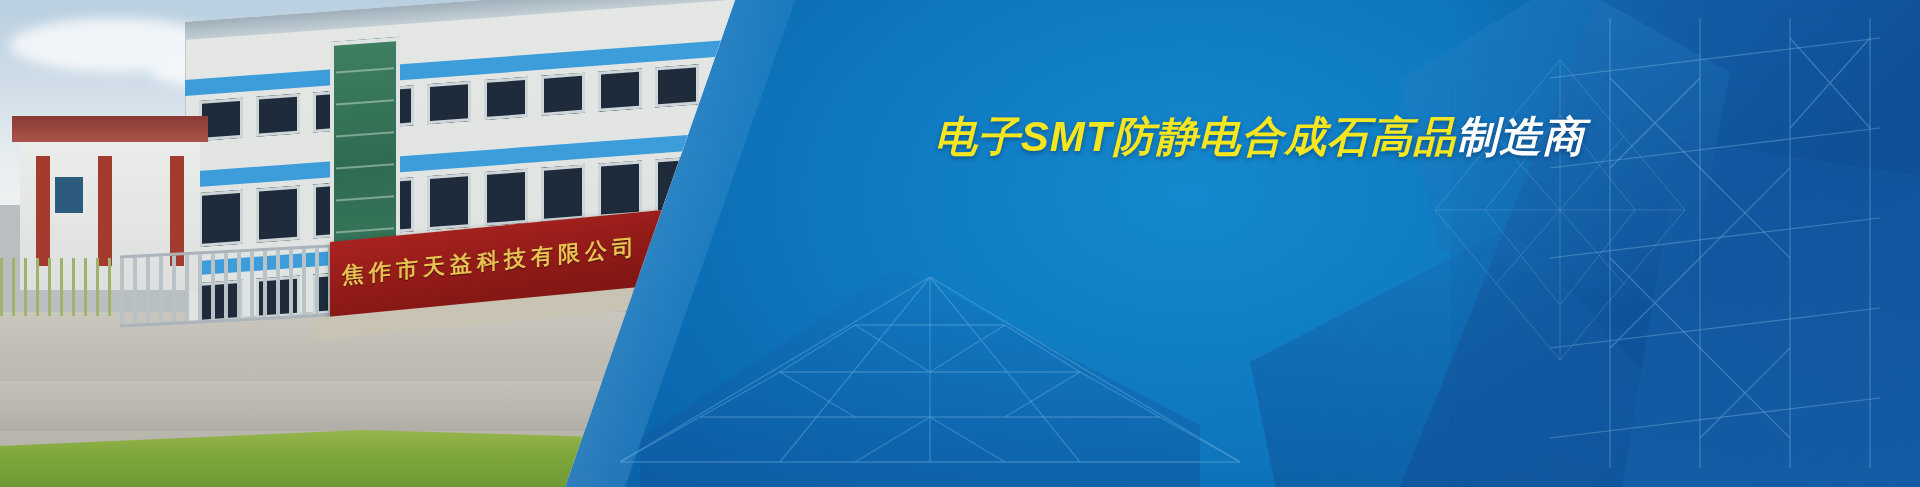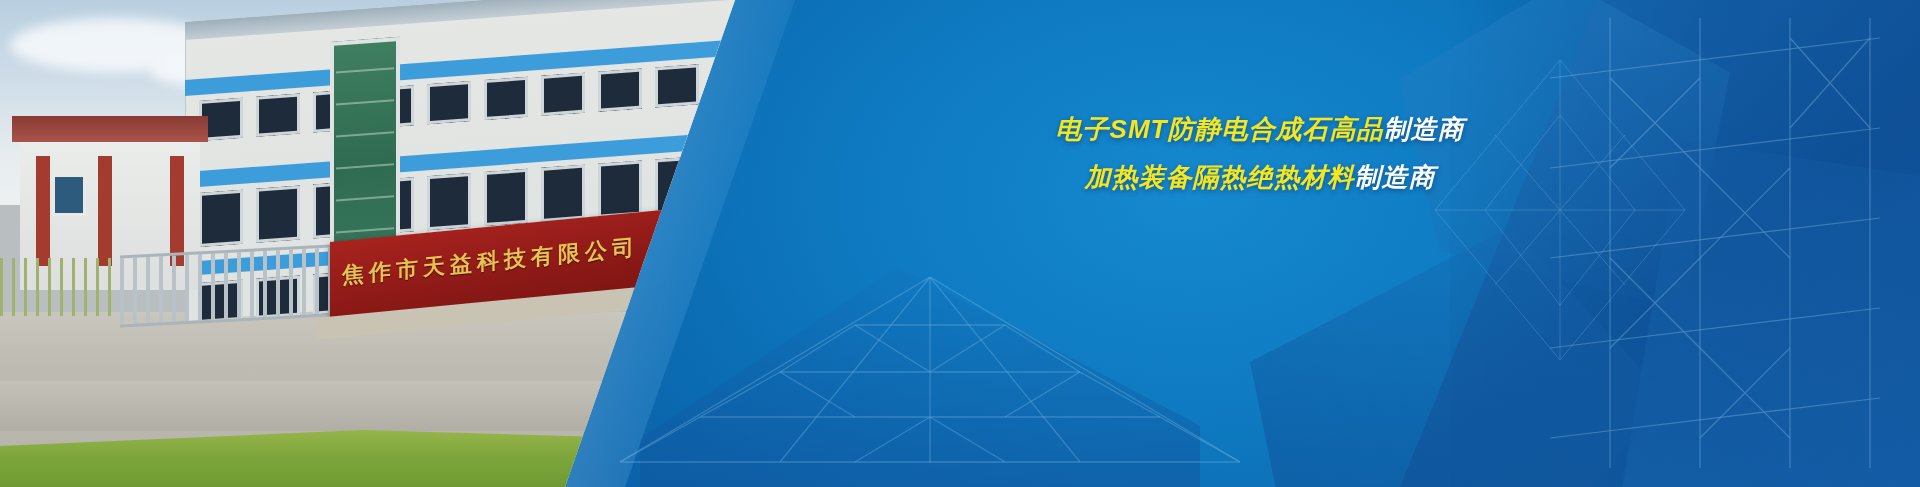--- a/index.html
+++ b/index.html
@@ -129,21 +129,21 @@
 
   
   .headline{
     position:absolute;left:660px;top:116px;width:1200px;
     text-align:center;
     font-style:italic;font-weight:bold;
     line-height:1.0;
     white-space:nowrap;
   }
   .hl-line{
-    font-size:26px;
+    font-size:42px;
     margin-bottom:22px;
     letter-spacing:1px;
     text-shadow:0 2px 5px rgba(0,30,70,.45);
   }
   .hl-line:last-child{margin-bottom:0;}
   .hl-y{color:#f5e61f;}
   .hl-w{color:#ffffff;}
 </style>
 </head>
 <body>
@@ -273,18 +273,15 @@
     <div class="grass"></div>
   </div>
 
   <div class="edge-hi"></div>
   <div class="sweep"></div>
 
   <div class="headline">
     <div class="hl-line">
       <span class="hl-y">电子SMT防静电合成石高品</span><span class="hl-w">制造商</span>
     </div>
-    <div class="hl-line">
-      <span class="hl-y">加热装备隔热绝热材料</span><span class="hl-w">制造商</span>
-    </div>
   </div>
 
 </div>
 
 </body></html>

